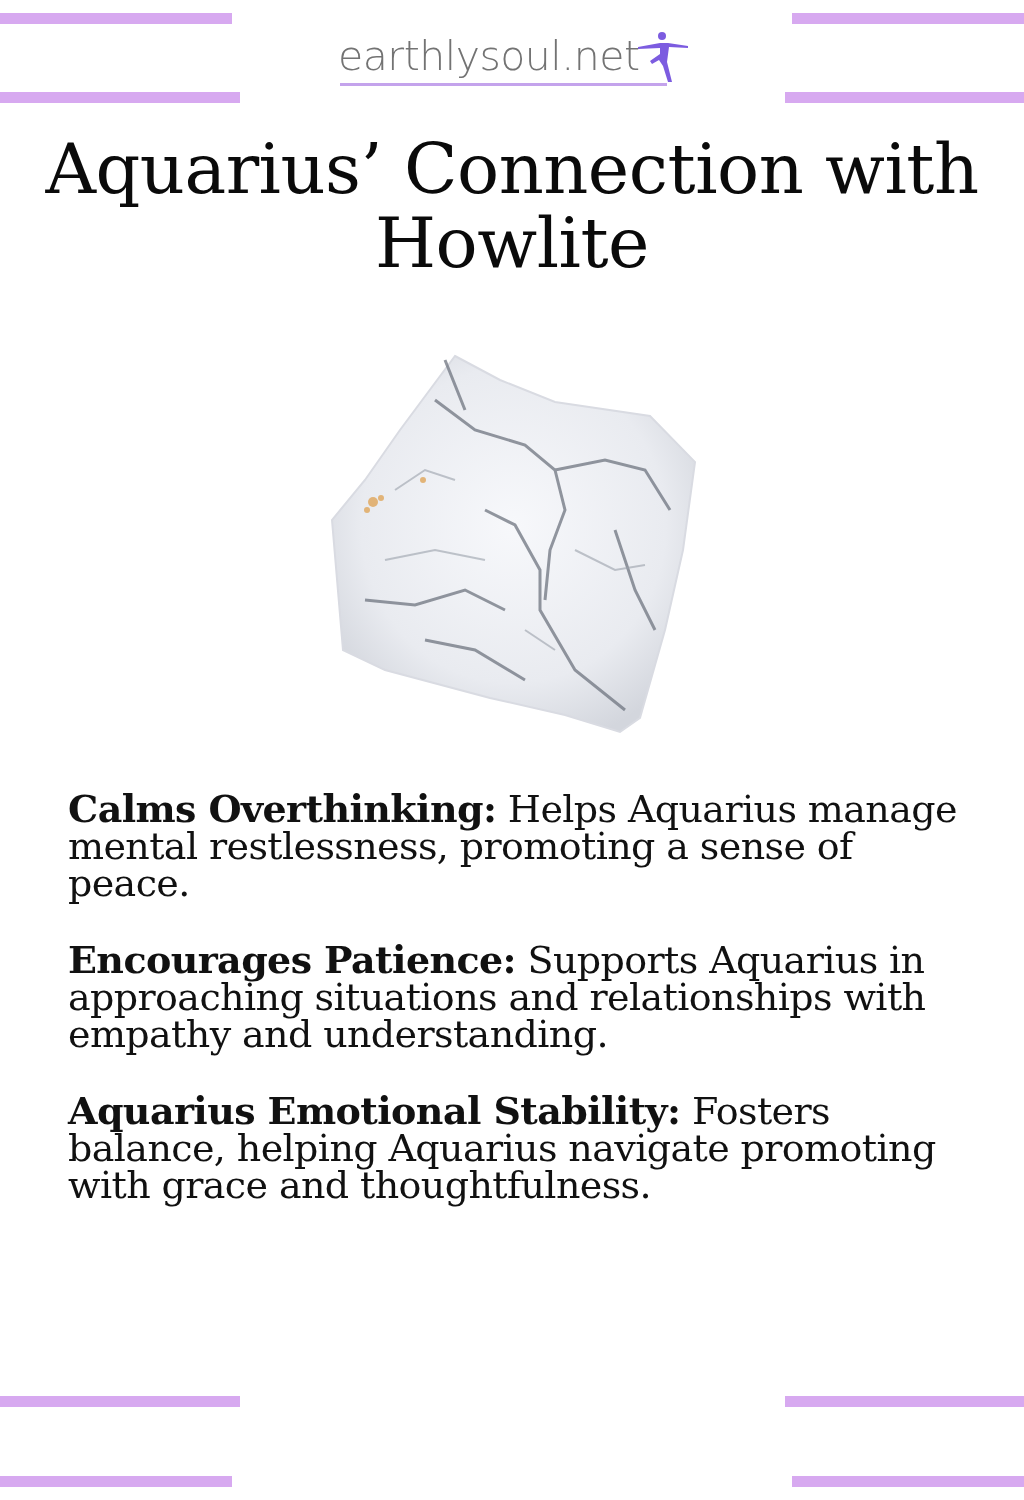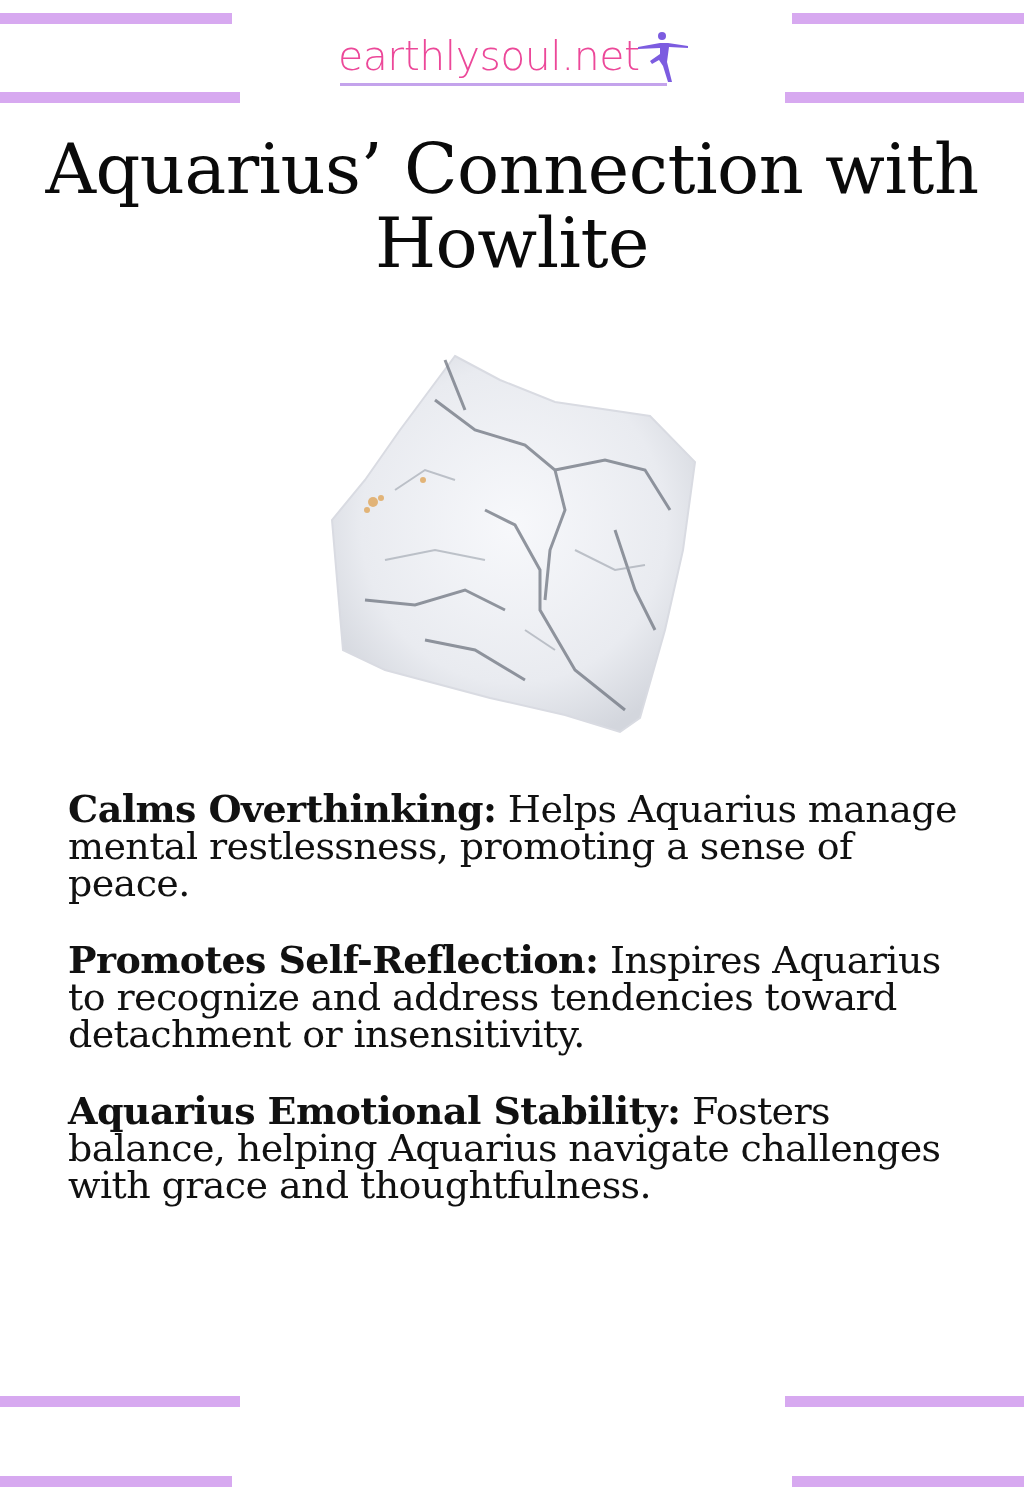--- a/index.html
+++ b/index.html
@@ -29,21 +29,21 @@
     height: 60px;
   }
   .logo-text {
     position: absolute;
     left: 0;
     top: 2px;
     font-family: "DejaVu Sans", "Liberation Sans", sans-serif;
     font-weight: 300;
     font-size: 41px;
     letter-spacing: -0.5px;
-    color: #ec4899;
+    color: #737373;
     line-height: 48px;
     white-space: nowrap;
   }
   .logo-underline {
     position: absolute;
     left: 2px;
     top: 53px;
     width: 327px;
     height: 3px;
     background: #c4a3ec;
@@ -148,18 +148,18 @@
     <circle cx="42" cy="160" r="3"></circle>
     <circle cx="98" cy="130" r="3"></circle>
   </g>
 </svg>
 
 <div class="benefits">
   <p class="benefit">
     <span class="term">Calms Overthinking:</span><span> Helps Aquarius manage mental restlessness, promoting a sense of peace.</span>
   </p>
   <p class="benefit">
-    <span class="term">Promotes Self-Reflection:</span><span> Inspires Aquarius to recognize and address tendencies toward detachment or insensitivity.</span>
+    <span class="term">Encourages Patience:</span><span> Supports Aquarius in approaching situations and relationships with empathy and understanding.</span>
   </p>
   <p class="benefit">
-    <span class="term">Aquarius Emotional Stability:</span><span> Fosters balance, helping Aquarius navigate challenges with grace and thoughtfulness.</span>
+    <span class="term">Aquarius Emotional Stability:</span><span> Fosters balance, helping Aquarius navigate promoting with grace and thoughtfulness.</span>
   </p>
 </div>
 
 </body></html>

